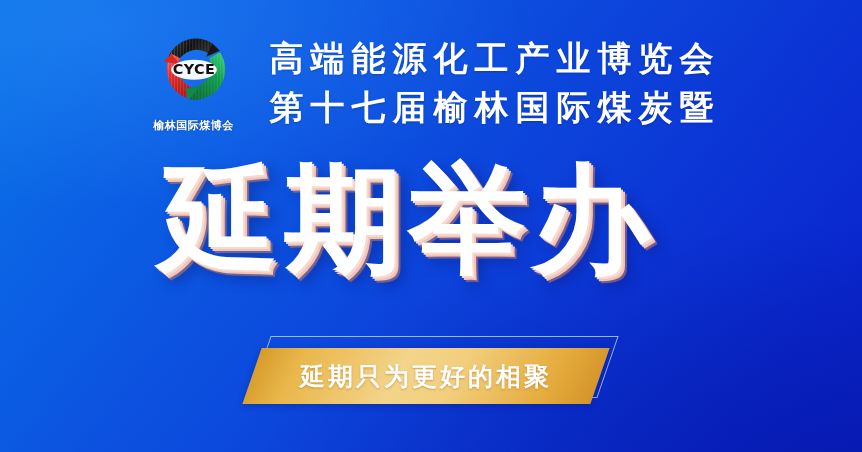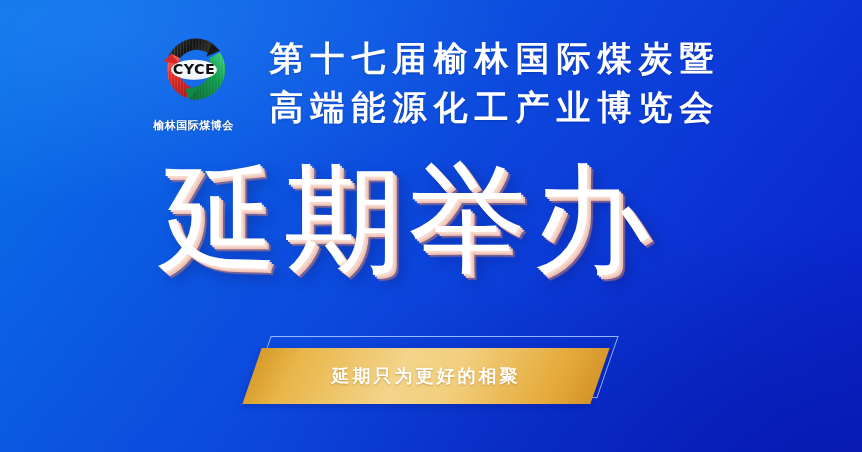--- a/index.html
+++ b/index.html
@@ -89,21 +89,21 @@
   }
 
   
   .headline {
     position: absolute;
     left: 0;
     top: 160px;
     width: 816px;
     text-align: center;
     font-size: 118px;
-    font-weight: 400;
+    font-weight: 700;
     line-height: 1;
     letter-spacing: 6px;
     color: #ffffff;
     white-space: nowrap;
     text-shadow:
        2px 2px 0   #f6d9cf,
        4px 4px 0   #f0c4b6,
        6px 6px 1px rgba(215,130,105,0.55),
        9px 9px 14px rgba(10,25,120,0.45);
   }
@@ -144,21 +144,21 @@
   }
   .banner-text {
     position: absolute;
     left: 0;
     top: 18px;
     width: 360px;
     height: 56px;
     display: flex;
     align-items: center;
     justify-content: center;
-    font-size: 18px;
+    font-size: 25px;
     font-weight: 700;
     letter-spacing: 3px;
     color: #ffffff;
     white-space: nowrap;
     text-shadow: 0 1px 2px rgba(150,95,10,0.45);
   }
 </style>
 </head>
 <body>
 
@@ -212,22 +212,22 @@
           </g>
 
           <ellipse cx="50" cy="47" rx="30" ry="13" fill="#ffffff" opacity="0.96"></ellipse>
           <text x="50" y="53" text-anchor="middle" font-family="'DejaVu Sans','Liberation Sans',sans-serif" font-size="19" font-weight="bold" fill="#111111" letter-spacing="0.5">CYCE</text>
         </svg>
       </div>
       <div class="logo-caption">榆林国际煤博会</div>
     </div>
 
     <div class="title-block">
+      <div class="title-line">高端能源化工产业博览会</div>
       <div class="title-line">第十七届榆林国际煤炭暨</div>
-      <div class="title-line">高端能源化工产业博览会</div>
     </div>
   </div>
 
   <div class="headline">延期举办</div>
 
   <div class="banner-wrap">
     <div class="banner-outline"></div>
     <div class="banner-gold"></div>
     <div class="banner-text">延期只为更好的相聚</div>
   </div>

